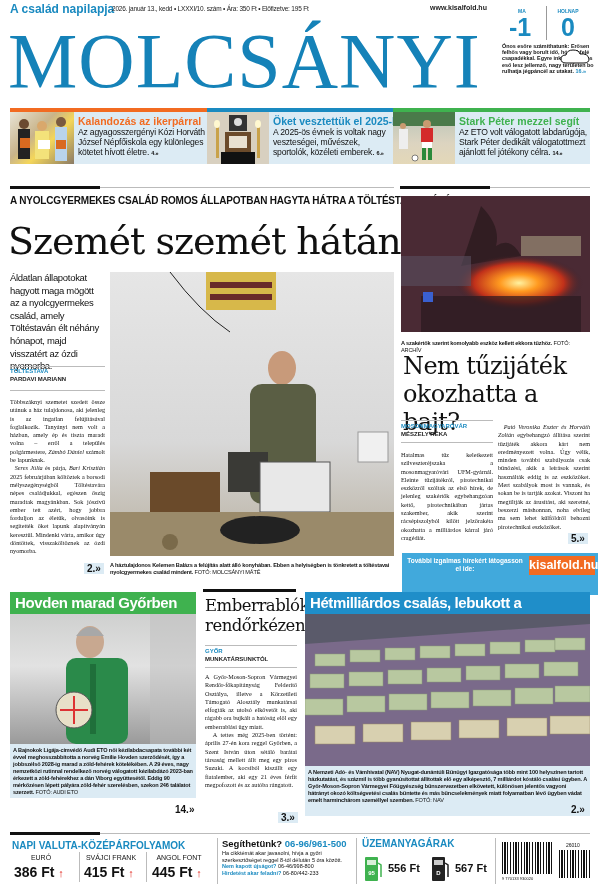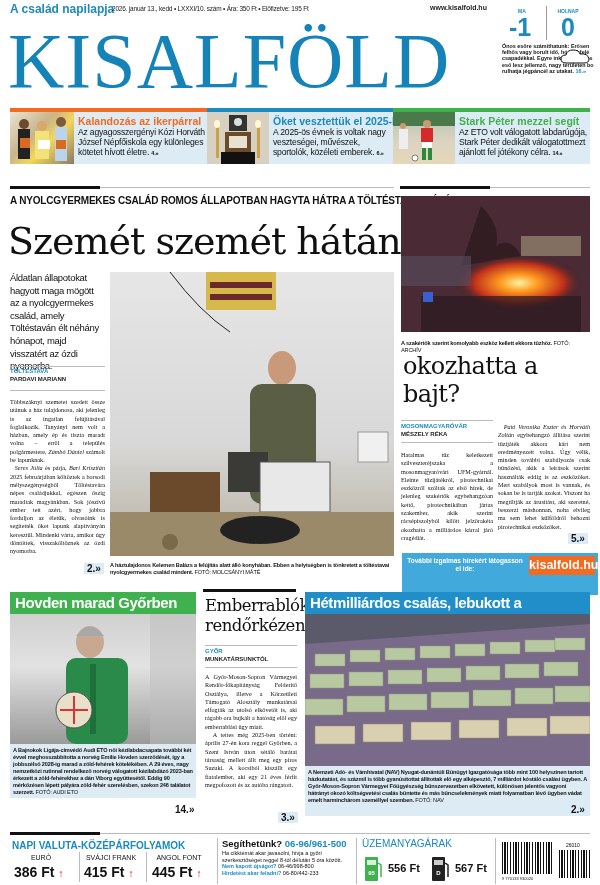--- a/index.html
+++ b/index.html
@@ -58,31 +58,31 @@
   
   .fx-title { font-size: 10px; font-weight: bold; color: #1a8ac0; }
   .fx-label { font-size: 7px; color: #111; text-align: center; }
   .fx-val { font-size: 14px; font-weight: bold; color: #111; white-space: nowrap; text-align: right; }
   .arrow-up { color: #e2231a; font-size: 11px; font-weight: bold; }
   .vdiv { width: 1px; background: #bbb; }
   .help-title { font-size: 9.5px; font-weight: bold; color: #111; }
   .help-title .phone { color: #1a8ac0; }
   .help-text { font-size: 5.5px; line-height: 6.6px; color: #111; }
   .help-text .hl { color: #1a8ac0; font-weight: bold; }
-  .fuel-title { font-size: 10px; font-weight: normal; color: #1a8ac0; }
+  .fuel-title { font-size: 10px; font-weight: bold; color: #1a8ac0; }
   .fuel-val { font-size: 11px; font-weight: bold; color: #111; }
   .barcode { background: repeating-linear-gradient(90deg,#111 0 1px,#fff 1px 2px,#111 2px 4px,#fff 4px 5px,#111 5px 6px,#fff 6px 8px,#111 8px 9px,#fff 9px 11px); }
 </style>
 </head>
 <body>
 
 <div class="abs tagline">A család napilapja</div>
 <div class="abs issue">2026. január 13., kedd • LXXXI/10. szám • Ára: 350 Ft • Előfizetve: 195 Ft</div>
 <div class="abs url">www.kisalfold.hu</div>
-<div class="abs logo">KISALFÖLD</div>
+<div class="abs logo">MOLCSÁNYI</div>
 
 <div class="abs wx-label" style="left:507px;top:8px;">MA</div>
 <div class="abs wx-val" style="left:505px;top:14px;">-1</div>
 <div class="abs wx-divider"></div>
 <div class="abs wx-label" style="left:553px;top:8px;">HOLNAP</div>
 <div class="abs wx-val" style="left:553px;top:14px;">0</div>
 <div class="abs wx-text">
   <span>Ónos esőre számíthatunk: Erősen felhős vagy borult idő, hó, sokfelé csapadékkal. Egyre inkább az ónos eső lesz jellemző, nagy területen bo rulhatja jégpáncél az utakat.</span>
   <span class="ref">16.»</span>
 </div>
@@ -221,20 +221,21 @@
     <rect x="120" y="40" width="60" height="20" fill="#d8d8a8" opacity="0.4"></rect>
     <rect x="20" y="100" width="160" height="36" fill="#2a1a20" opacity="0.7"></rect>
     <rect x="22" y="96" width="10" height="10" fill="#3a60d0"></rect>
   </svg>
 </div>
 <div class="abs caption" style="left:401px;top:340px;width:189px;">
   <span>A szakértők szerint komolyabb eszköz kellett ekkora tűzhöz.</span>
   <span class="credit">FOTÓ: ARCHÍV</span>
 </div>
 <div class="abs fire-headline">
+  <div>Nem tűzijáték</div>
   <div>okozhatta a bajt?</div>
 </div>
 <div class="abs rule-thin" style="left:401px;top:420px;width:92px;"></div>
 <div class="abs place" style="left:401px;top:423px;">MOSONMAGYARÓVÁR</div>
 <div class="abs author" style="left:401px;top:431px;">MÉSZELY RÉKA</div>
 <div class="abs rule-thin" style="left:401px;top:442px;width:92px;"></div>
 <div class="abs bodytxt" style="left:401px;top:451px;width:92px;">Hatalmas tűz keletkezett szilveszteréjszaka a mosonmagyaróvári UFM-gyárnál. Eleinte tűzijátékról, pirotechnikai eszközről szóltak az első hírek, de jelenleg szakértők egybehangzóan kettő, pirotechnikában jártas szakember, akik szerint rácsépiszolyból kilőtt jelzőrakéta okozhatta a milliárdos kárral járó cragédiát.</div>
 <div class="abs bodytxt" style="left:498px;top:423px;width:92px;">
   &nbsp;&nbsp;<i>Pató Veronika Eszter és Horváth Zoltán</i>
   <span>egybehangzó állítása szerint tűzijáték akkora kárt nem eredményezett volna. Úgy vélik, minden további szabályozás csak bűnözési, akik a leírások szerint használták eddig is az eszközöket. Mert szabályok most is vannak, és sokan be is tartják azokat. Viszont ha megtiltják az árusítást, aki szeretné, beszerzi máshonnan, noha elvileg ma sem lehet külföldről behozni pirotechnikai eszközöket.</span>

